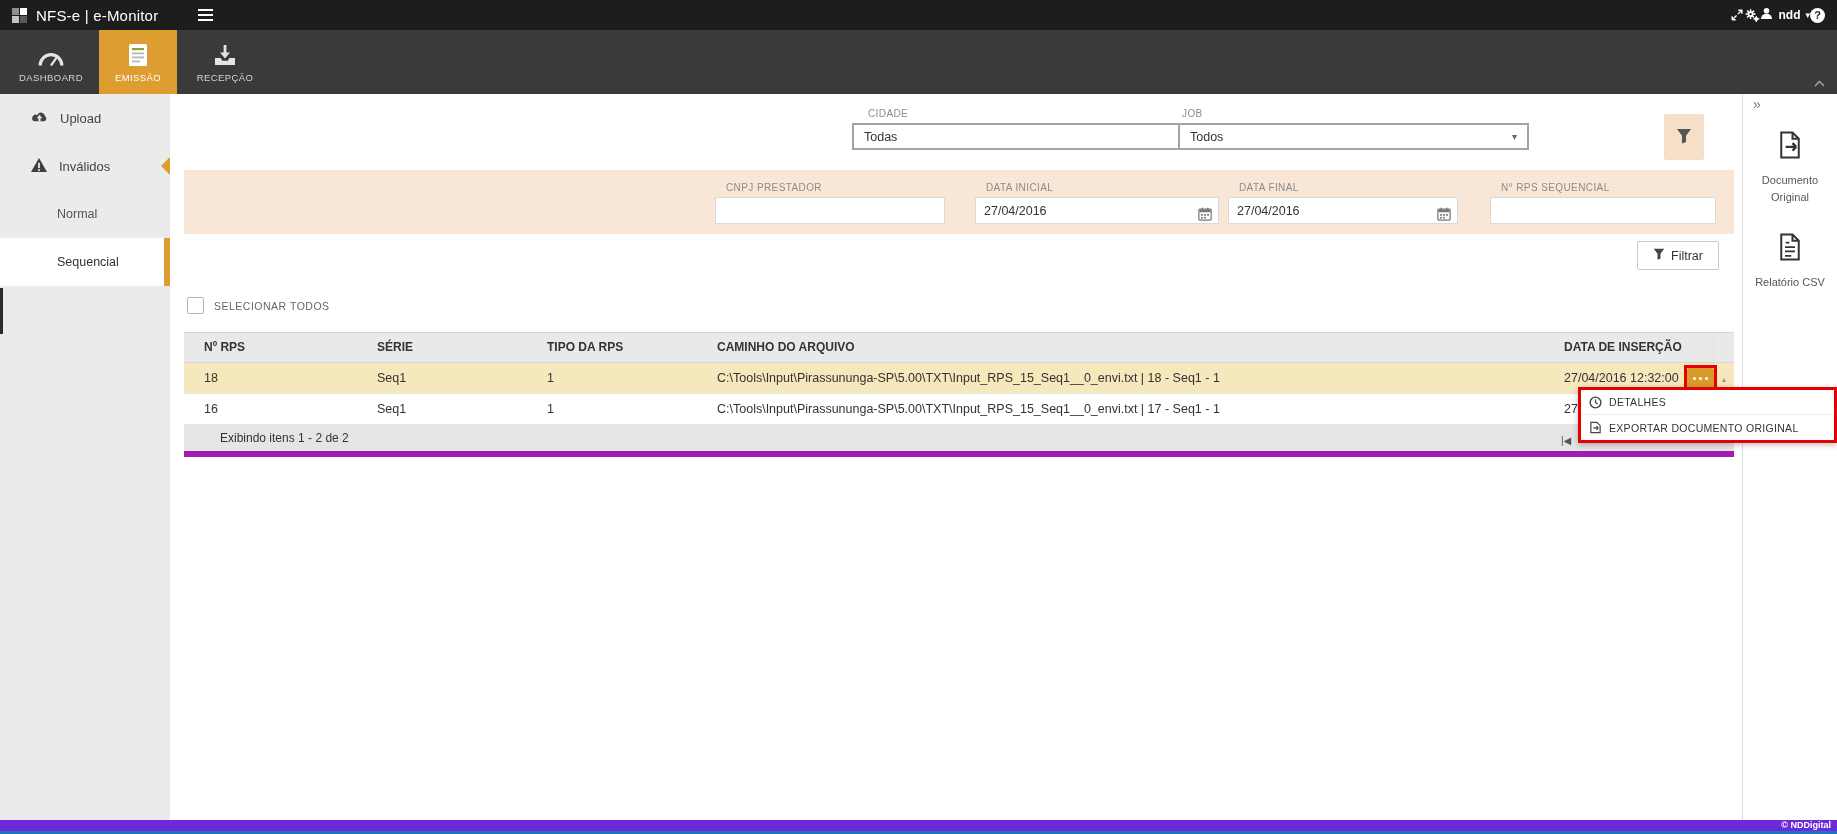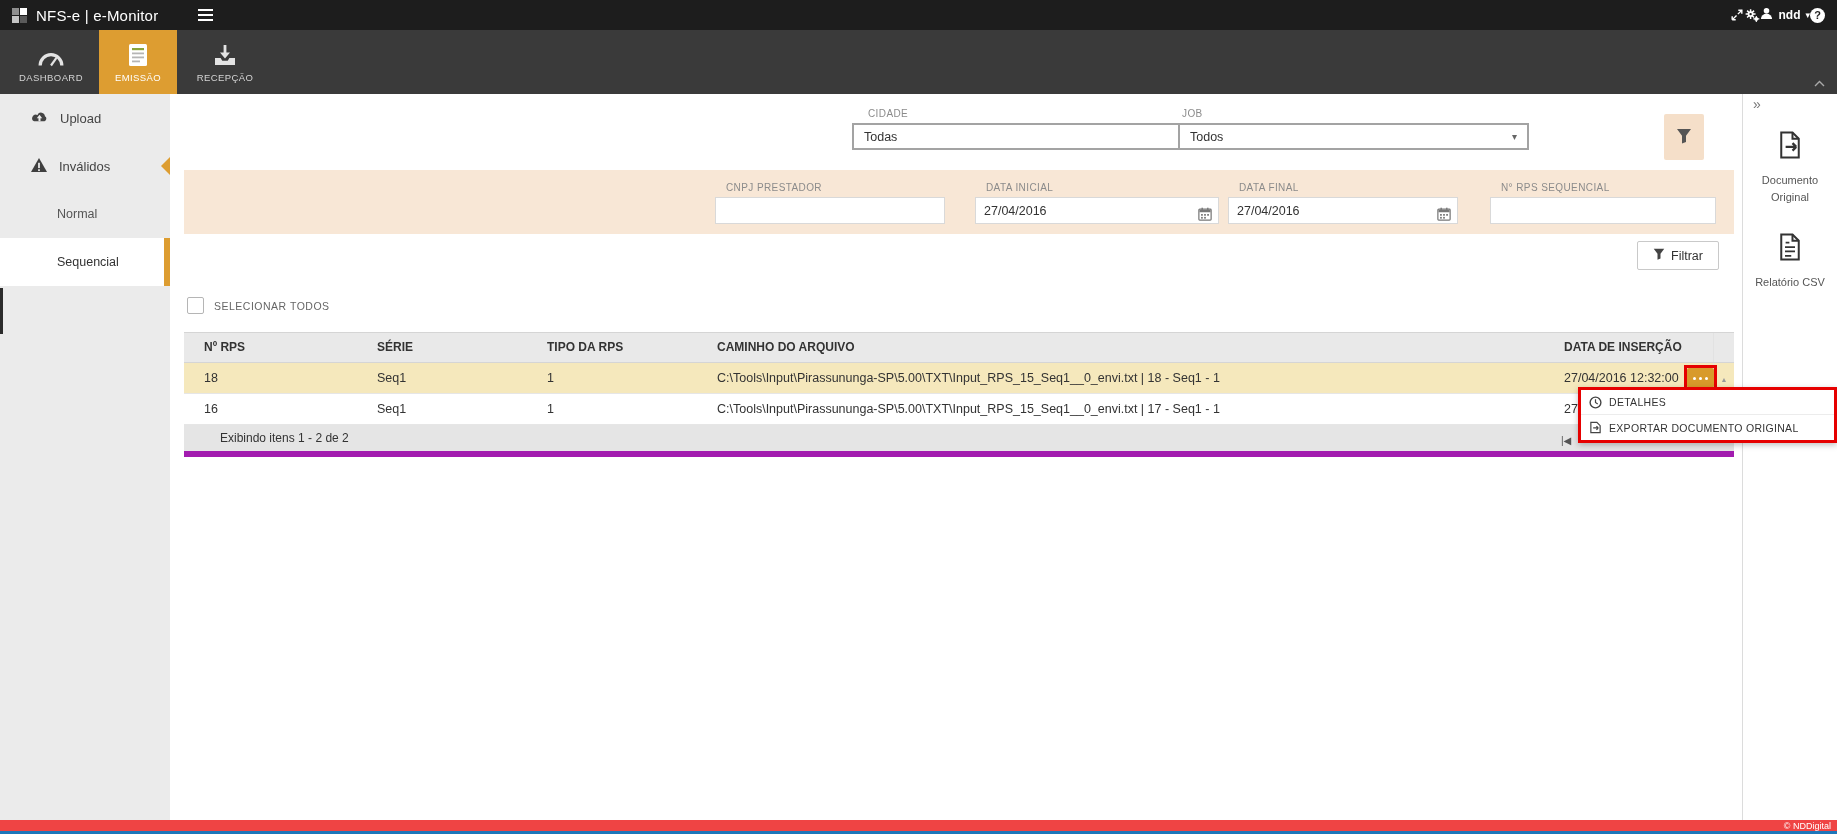--- a/index.html
+++ b/index.html
@@ -84,21 +84,21 @@
   .mi-icon{line-height:0}
 
   
   .rightpanel{width:95px;background:#fff;border-left:1px solid #dcdcdc;position:relative;text-align:center;padding-top:2px}
   .panel-collapse{text-align:left;padding-left:10px;color:#777;font-size:14px;cursor:pointer}
   .panel-btn{margin-top:18px;cursor:pointer}
   .panel-btn + .panel-btn{margin-top:26px}
   .panel-label{display:block;font-size:11px;color:#555;line-height:1.55;margin-top:8px;padding:0 12px}
 
   
-  .bottombar{height:11px;background:#ef4444;color:#fff;font-size:9px;font-weight:normal;display:flex;align-items:flex-end;justify-content:flex-end;padding-right:6px}
+  .bottombar{height:11px;background:#6d28d9;color:#fff;font-size:9px;font-weight:bold;display:flex;align-items:flex-start;justify-content:flex-end;padding-right:6px}
   .bluebar{height:3px;background:#1d76ba}
 </style>
 </head>
 <body>
 
 <div id="app">
 
   <header class="topbar">
     <span class="logo">
         <i class="l1"></i>

